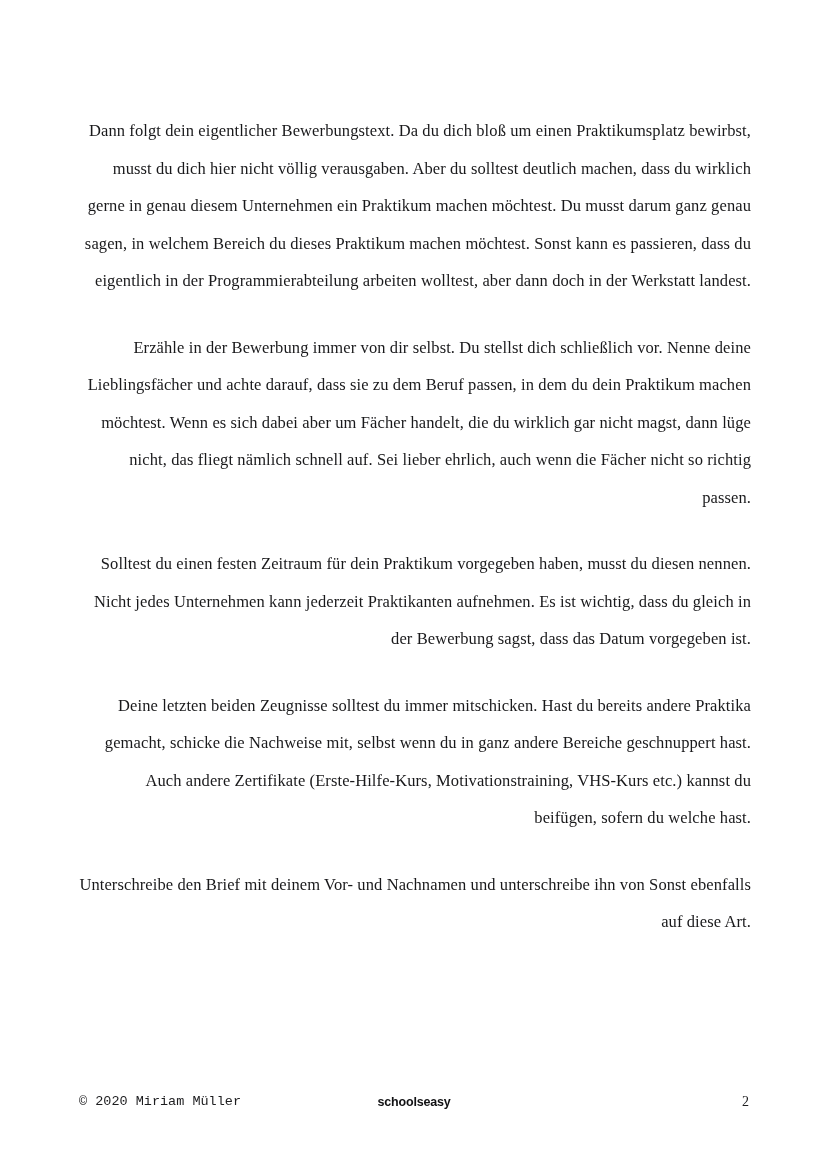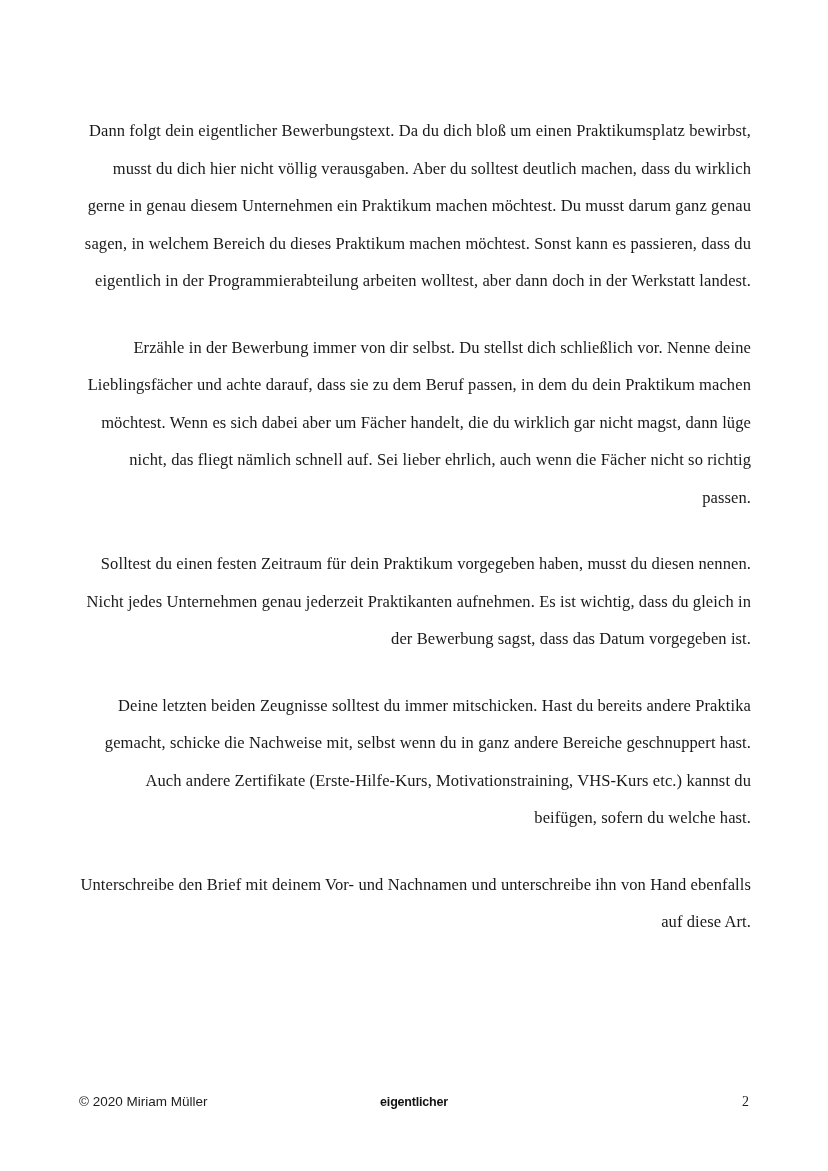--- a/index.html
+++ b/index.html
@@ -43,21 +43,21 @@
     right: 79px;
     top: 1094px;
     height: 20px;
   }
   .footer-left {
     position: absolute;
     left: 0;
     top: 0;
     font-size: 13.5px;
     color: #1d1d1f;
-    font-family: Liberation Sans, sans-serif;
+    font-family: Liberation Mono, monospace;
   }
   .footer-center {
     position: absolute;
     left: 0;
     right: 0;
     top: 1px;
     text-align: center;
     font-size: 12.5px;
     font-weight: bold;
     font-family: "Liberation Sans", sans-serif;
@@ -74,24 +74,24 @@
   }
 </style>
 </head>
 <body>
 
 <div class="page">
 
   <div class="content">
     <p class="para">Dann folgt dein eigentlicher Bewerbungstext. Da du dich bloß um einen Praktikumsplatz bewirbst, musst du dich hier nicht völlig verausgaben. Aber du solltest deutlich machen, dass du wirklich gerne in genau diesem Unternehmen ein Praktikum machen möchtest. Du musst darum ganz genau sagen, in welchem Bereich du dieses Praktikum machen möchtest. Sonst kann es passieren, dass du eigentlich in der Programmierabteilung arbeiten wolltest, aber dann doch in der Werkstatt landest.</p>
     <p class="para">Erzähle in der Bewerbung immer von dir selbst. Du stellst dich schließlich vor. Nenne deine Lieblingsfächer und achte darauf, dass sie zu dem Beruf passen, in dem du dein Praktikum machen möchtest. Wenn es sich dabei aber um Fächer handelt, die du wirklich gar nicht magst, dann lüge nicht, das fliegt nämlich schnell auf. Sei lieber ehrlich, auch wenn die Fächer nicht so richtig passen.</p>
-    <p class="para">Solltest du einen festen Zeitraum für dein Praktikum vorgegeben haben, musst du diesen nennen. Nicht jedes Unternehmen genau jederzeit Praktikanten aufnehmen. Es ist wichtig, dass du gleich in der Bewerbung sagst, dass das Datum vorgegeben ist.</p>
+    <p class="para">Solltest du einen festen Zeitraum für dein Praktikum vorgegeben haben, musst du diesen nennen. Nicht jedes Unternehmen kann jederzeit Praktikanten aufnehmen. Es ist wichtig, dass du gleich in der Bewerbung sagst, dass das Datum vorgegeben ist.</p>
     <p class="para">Deine letzten beiden Zeugnisse solltest du immer mitschicken. Hast du bereits andere Praktika gemacht, schicke die Nachweise mit, selbst wenn du in ganz andere Bereiche geschnuppert hast. Auch andere Zertifikate (Erste-Hilfe-Kurs, Motivationstraining, VHS-Kurs etc.) kannst du beifügen, sofern du welche hast.</p>
-    <p class="para">Unterschreibe den Brief mit deinem Vor- und Nachnamen und unterschreibe ihn von Hand ebenfalls auf diese Art.</p>
+    <p class="para">Unterschreibe den Brief mit deinem Vor- und Nachnamen und unterschreibe ihn von Sonst ebenfalls auf diese Art.</p>
   </div>
 
   <div class="footer">
     <span class="footer-left">© 2020 Miriam Müller</span>
-    <span class="footer-center">eigentlicher</span>
+    <span class="footer-center">schoolseasy</span>
     <span class="footer-right">2</span>
   </div>
 
 </div>
 
 </body></html>

